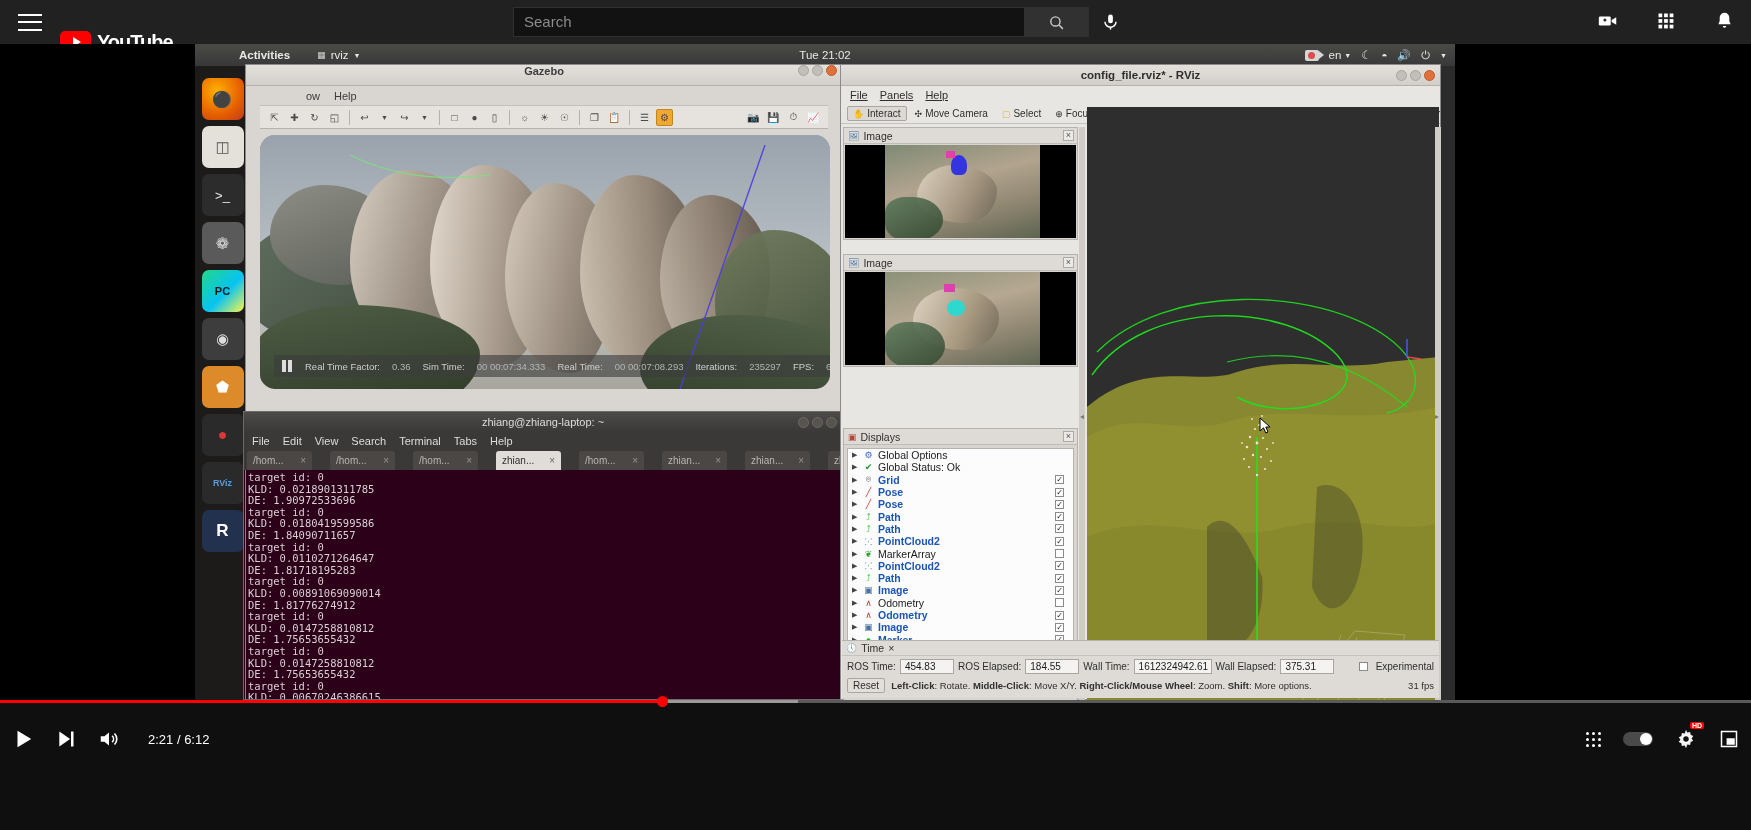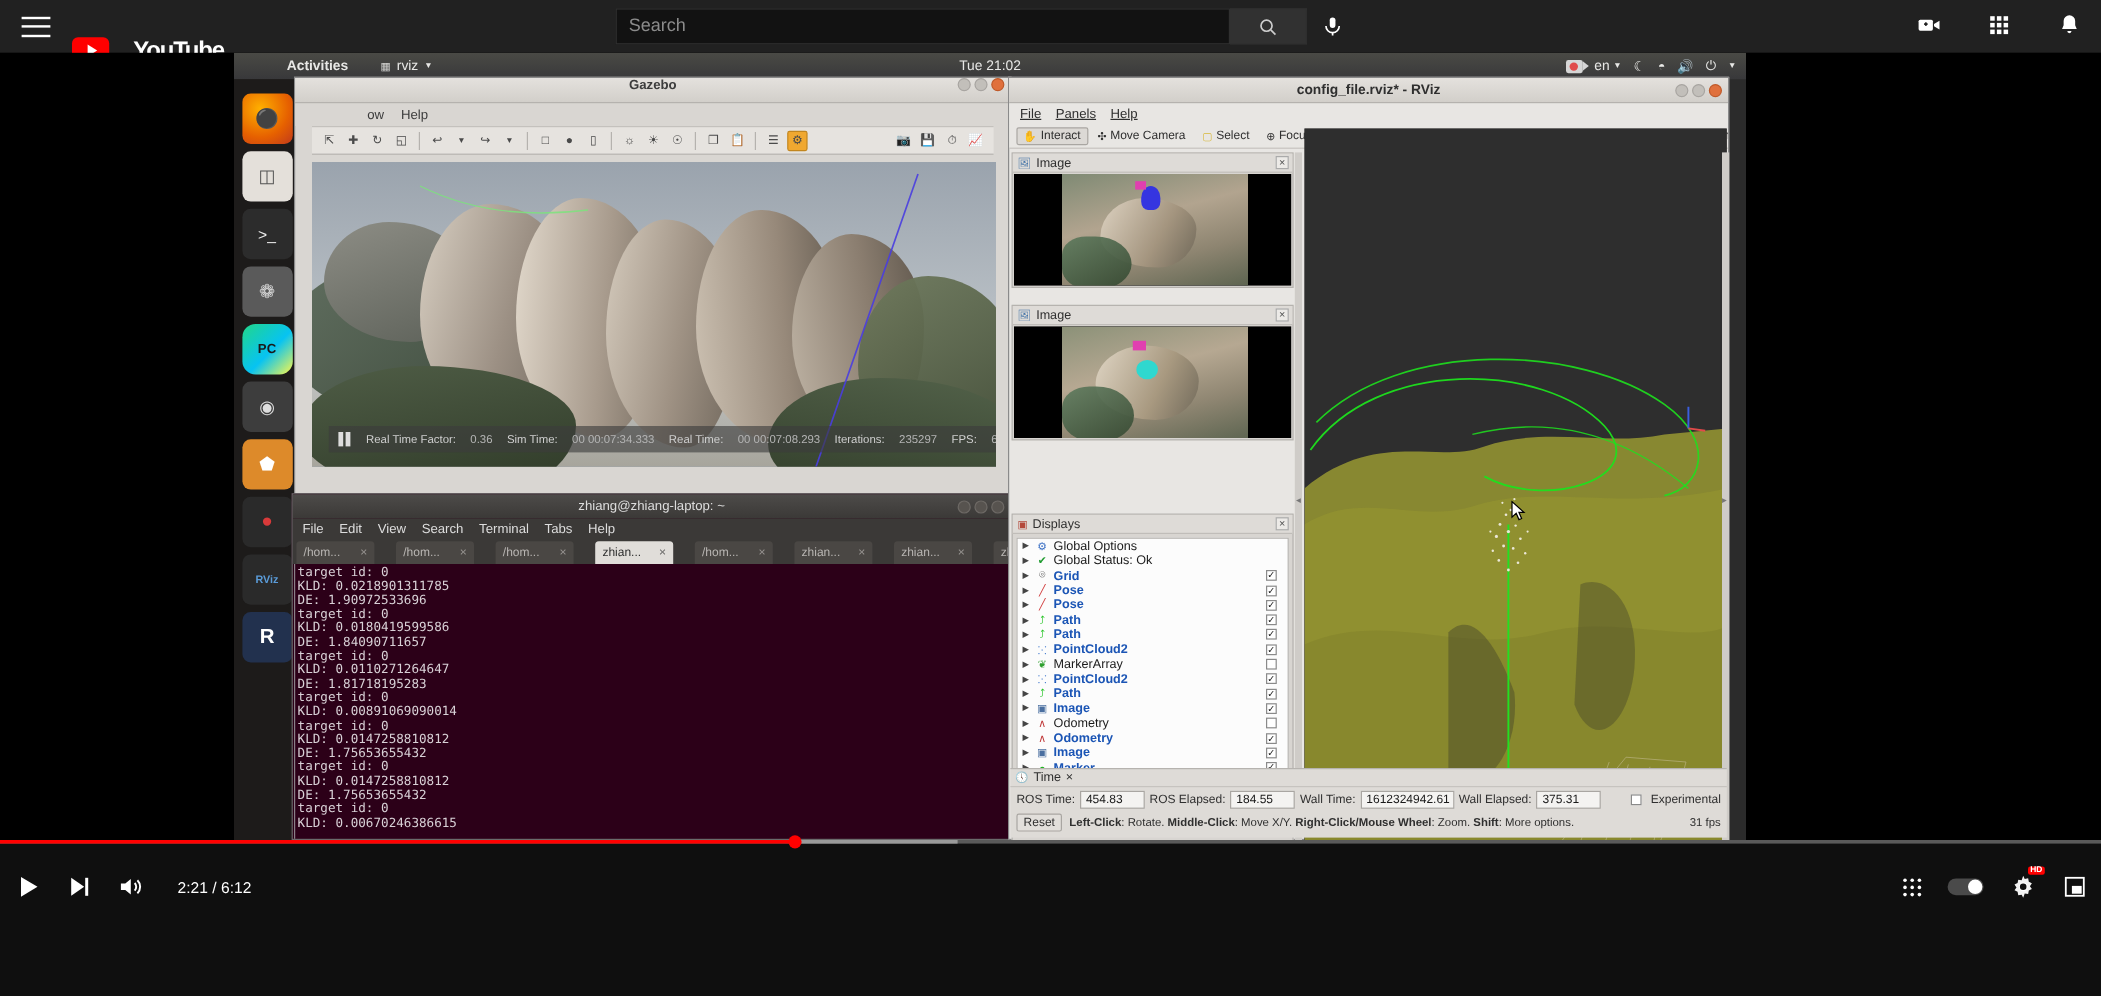--- a/index.html
+++ b/index.html
@@ -6,21 +6,21 @@
   html,body { width:1751px; height:830px; overflow:hidden; background:#0f0f0f;
     font-family:"Liberation Sans", sans-serif; }
 
   
   #yt-root { position:absolute; inset:0; background:#0f0f0f; }
   #yt-header { position:absolute; top:0; left:0; width:1751px; height:44px;
     background:#212121; display:flex; align-items:center; }
   .yt-burger { width:24px; height:17px; margin-left:18px; margin-right:18px;
     display:flex; flex-direction:column; justify-content:space-between; cursor:pointer;}
   .yt-burger i { display:block; height:2px; background:#fff; width:100%; }
-  .yt-logo { display:flex; align-items:center; gap:20px; cursor:pointer;margin-top:40px; }
+  .yt-logo { display:flex; align-items:center; gap:6px; cursor:pointer;margin-top:40px; }
   .yt-logo-badge { width:31px; height:22px; background:#ff0000; border-radius:5px;
     display:flex; align-items:center; justify-content:center; }
   .yt-logo-tri { width:0;height:0;border-left:8px solid #fff;
     border-top:5px solid transparent;border-bottom:5px solid transparent; margin-left:2px;}
   .yt-logo-text { color:#fff; font-size:20px; font-weight:bold; letter-spacing:-1px;
     font-family:"Liberation Sans", sans-serif; }
   .yt-search-wrap { position:absolute; left:513px; top:7px; display:flex; }
   .yt-search-box { width:512px; height:30px; background:#121212; border:1px solid #303030;
     color:#8b8b8b; font-size:15px; padding:0 10px; line-height:28px; }
   .yt-search-btn { width:64px; height:30px; background:#313131; border:1px solid #303030;
@@ -75,21 +75,21 @@
     display:flex; align-items:center; padding-left:2px; gap:14px; }
   .gz-toolbar { height:24px; background:#e6e3df; border-top:1px solid #c4c1bd;
     border-bottom:1px solid #b5b2ae; display:flex; align-items:center; gap:3px;
     padding:0 6px; margin:0 14px; }
   .tb-b { width:17px;height:17px; border:1px solid transparent; border-radius:2px;
     display:flex;align-items:center;justify-content:center; font-size:10px; color:#4a4a4a;
     cursor:pointer;}
   .tb-b.active { background:#f0a830; border-color:#c2861f; }
   .tb-sep { width:1px;height:15px;background:#b5b2ae;margin:0 3px;}
   #gz-viewport { position:absolute; left:14px; top:70px; width:570px; height:254px;
-    overflow:hidden; background:#8f9aa4; }
+    overflow:hidden; background:#8f9aa4;border-radius:15px; }
   .gz-sky { position:absolute; inset:0;
     background:linear-gradient(#9aa3ad 0%, #b5bcc2 45%, #c7cacb 62%, #a7a59c 100%); }
   .rock { position:absolute; border-radius:45% 55% 40% 60%/50% 45% 55% 50%; }
   #gz-statusbar { position:absolute; left:14px; bottom:12px; width:570px; height:22px;
     background:rgba(60,60,60,.62); display:flex; align-items:center; font-size:9.5px;
     color:#e6e6e6; padding-left:8px; gap:12px; }
   .gz-pause { width:11px;height:12px; display:flex; gap:2px; cursor:pointer;}
   .gz-pause i{width:4px;height:12px;background:#ddd;display:block;}
   .gz-lbl { color:#cfcfcf; }
   .gz-val { color:#b4b4b4; }
@@ -295,21 +295,21 @@
       </div>
 
       <div id="ub-dock">
         <div class="dock-item" style="background:radial-gradient(circle at 35% 30%,#ffb000,#e66000 60%,#c13a1c);">
           <span style="font-size:16px;color:#fff;">⚫</span>
           </div>
         <div class="dock-item" style="background:#e4e0da;color:#555;font-size:15px;">◫</div>
         <div class="dock-item" style="background:#2c2c2c;color:#eee;font-size:13px;">&gt;_</div>
         <div class="dock-item" style="background:#5a5a5a;color:#d9d9d9;font-size:16px;">❁</div>
         <div class="dock-item" style="background:linear-gradient(135deg,#21d789,#07c3f2 55%,#fcf84a);
-             color:#1a1a1a;font-size:11px;font-weight:bold;border-radius:11px;">PC</div>
+             color:#1a1a1a;font-size:11px;font-weight:bold;">PC</div>
         <div class="dock-item" style="background:#3d3d3d;color:#ddd;font-size:15px;">◉</div>
         <div class="dock-item" style="background:#dd8a2a;color:#fff;font-size:15px;">⬟</div>
         <div class="dock-item" style="background:#2a2a2a;color:#d83a3a;font-size:16px;">●</div>
         <div class="dock-item" style="background:#2a2a2a;color:#5a9bd8;font-size:9px;font-weight:bold;">RViz</div>
         <div class="dock-item" style="background:#22314e;color:#fff;font-size:17px;font-weight:bold;">R</div>
       </div>
 
       <div id="gazebo">
         <div class="gz-title">
           <span>Gazebo</span>
@@ -464,20 +464,21 @@
             <div>KLD: 0.0218901311785</div>
             <div>DE: 1.90972533696</div>
             <div>target id: 0</div>
             <div>KLD: 0.0180419599586</div>
             <div>DE: 1.84090711657</div>
             <div>target id: 0</div>
             <div>KLD: 0.0110271264647</div>
             <div>DE: 1.81718195283</div>
             <div>target id: 0</div>
             <div>KLD: 0.00891069090014</div>
+            <div>DE: 1.81776274912</div>
             <div>target id: 0</div>
             <div>KLD: 0.0147258810812</div>
             <div>DE: 1.75653655432</div>
             <div>target id: 0</div>
             <div>KLD: 0.0147258810812</div>
             <div>DE: 1.75653655432</div>
             <div>target id: 0</div>
             <div>KLD: 0.00670246386615</div>
           </div>
       </div>

